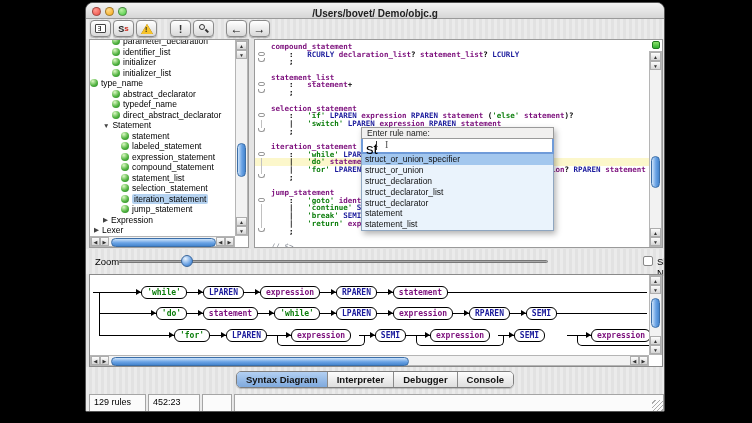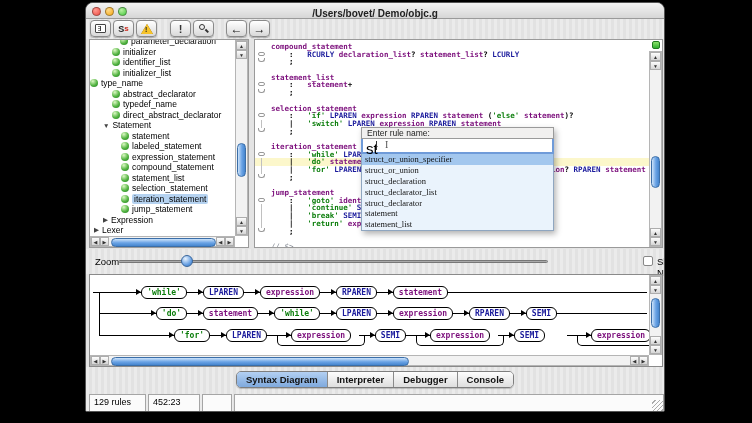--- a/index.html
+++ b/index.html
@@ -79,21 +79,21 @@
             background:linear-gradient(#8ae26a,#2fae2f); }
 
   
   .popup { position:absolute; left:275px; top:124px; width:193px; z-index:60; box-shadow:2px 3px 6px rgba(0,0,0,.3); }
   .popup-hd { height:12px; background:#f1f0ef; border:1px solid #9a9a9a; font-size:8.5px; color:#222;
               line-height:11px; padding-left:5px; }
   .popup-field { position:relative; height:15px; background:#fff; border:2px solid #6f9bd9; border-top:none; }
   .popup-field .val { position:absolute; left:3px; top:1px; font-size:15px; color:#000; }
   .caret { position:absolute; left:13px; top:2px; width:1px; height:9px; background:#333; }
   .ibeam { position:absolute; left:22px; top:0; font-family:"Liberation Serif", serif; font-size:10px; color:#555; }
-  .popup-list { background:#eaf3fc; border:1px solid #8fa6c0; border-top:none;font-family:Liberation Serif, serif; }
+  .popup-list { background:#eaf3fc; border:1px solid #8fa6c0; border-top:none; }
   .pitem { height:10.9px; line-height:10.9px; font-size:8.5px; color:#111; padding-left:3px; white-space:nowrap; }
   .pitem.sel { background:#a3c7ee; }
 
   
   .zoomrow { position:absolute; left:0; top:246px; right:0; height:25px;
              background:repeating-linear-gradient(90deg,#ebebeb 0 3px,#e2e2e2 3px 6px); }
   .zlabel { position:absolute; left:9px; top:7px; font-size:9.5px; color:#000; }
   .ztrack { position:absolute; left:32px; top:11px; width:430px; height:3px; border-radius:2px;
             background:linear-gradient(#8a8a8a,#c9c9c9); border:1px solid #777; }
   .zthumb { position:absolute; left:95px; top:6px; width:12px; height:12px; border-radius:50%;
@@ -177,31 +177,31 @@
     </div>
     <div class="tbtn" style="left:163px">
       <span class="arrow">→</span>
     </div>
   </div>
 
   <div class="content">
 
     <div class="pane sidebar">
       <div class="tree" id="tree">
-          <div class="trow" style="padding-left: 30px; text-align: right;">
+          <div class="trow" style="padding-left: 22px; text-align: right;">
             <span class="sphere"></span>
             <span class="lbl">parameter_declaration</span>
           </div>
           <div class="trow" style="padding-left: 22px;">
             <span class="sphere"></span>
+            <span class="lbl">identifier_list</span>
+          </div>
+          <div class="trow" style="padding-left: 22px;">
+            <span class="sphere"></span>
             <span class="lbl">initializer</span>
-          </div>
-          <div class="trow" style="padding-left: 22px;">
-            <span class="sphere"></span>
-            <span class="lbl">identifier_list</span>
           </div>
           <div class="trow" style="padding-left: 22px;">
             <span class="sphere"></span>
             <span class="lbl">initializer_list</span>
           </div>
           <div class="trow" style="">
             <span class="sphere"></span>
             <span class="lbl">type_name</span>
           </div>
           <div class="trow" style="padding-left: 22px;">

